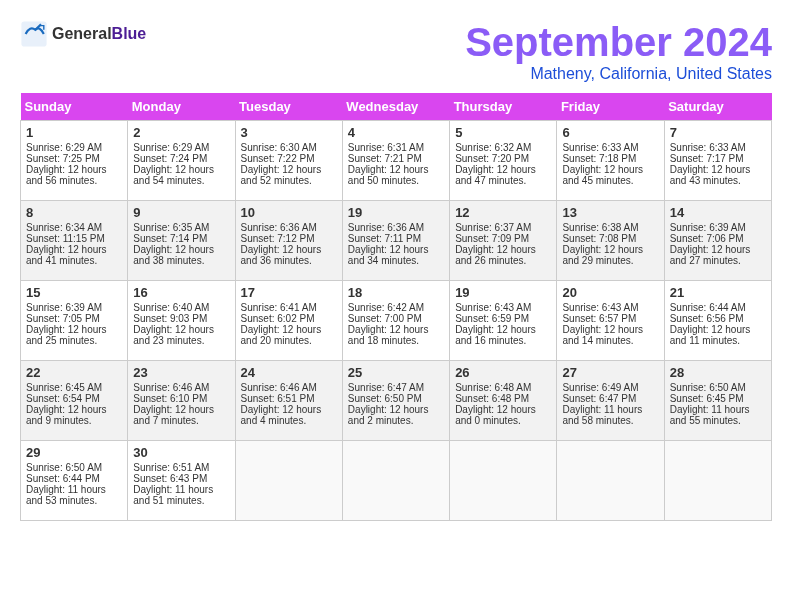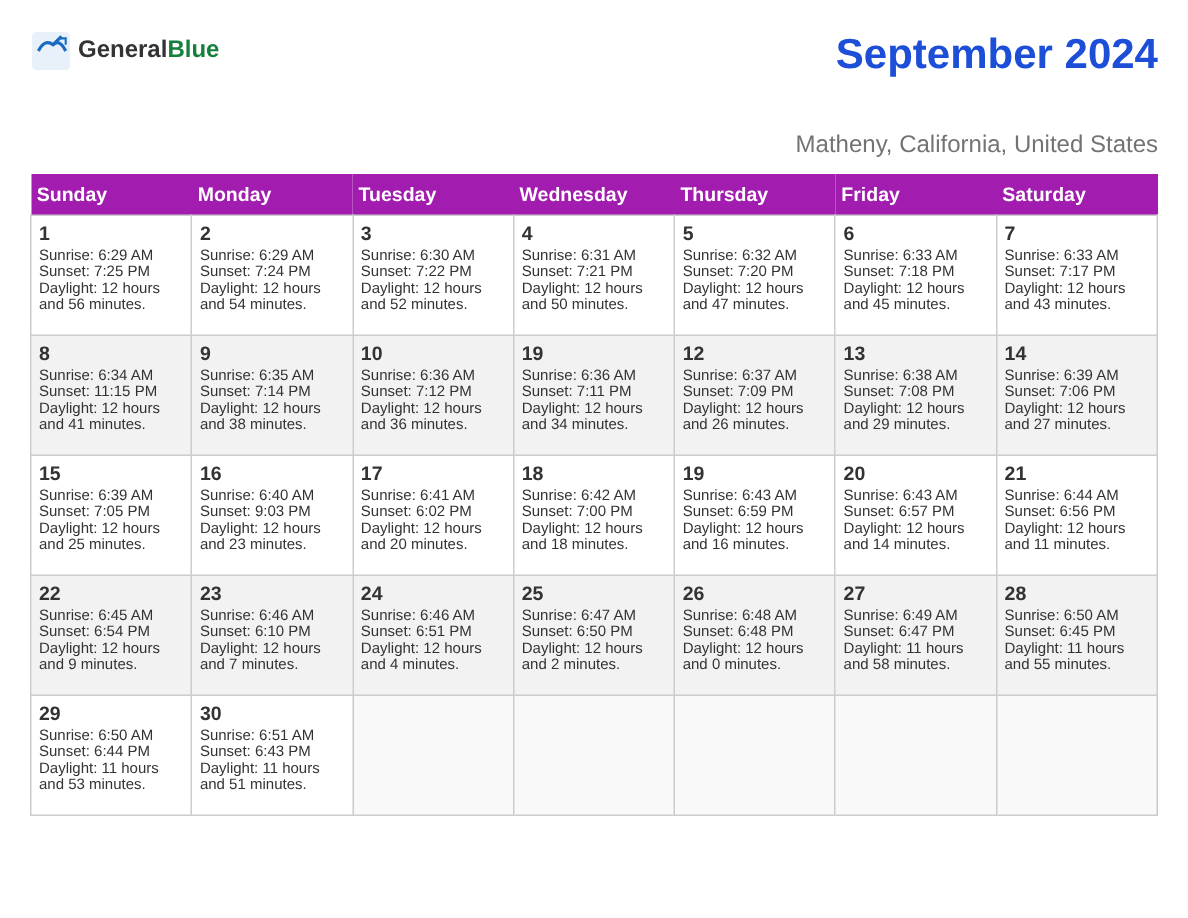--- a/index.html
+++ b/index.html
@@ -22,36 +22,35 @@
       gap: 4px;
     }
     .logo-icon {
       width: 28px;
       height: 28px;
     }
     .title-area {
       text-align: right;
     }
     .month-title {
-      font-size: 28px;
+      font-size: 40px;
       font-weight: bold;
-      color: #1d4ed8;
+      color: #8b5cf6;
     }
     .location {
       font-size: 16px;
-      color: #737373;
-      margin-top: 36px;
+      color: #1d4ed8;
     }
     table {
       width: 100%;
       border-collapse: collapse;
       table-layout: fixed;
     }
     th {
-      background-color: #a21caf;
+      background-color: #d946ef;
       color: white;
       padding: 6px 4px;
       text-align: left;
       font-size: 13px;
       font-weight: bold;
     }
     td {
       border: 1px solid #ccc;
       vertical-align: top;
       padding: 4px 5px;
@@ -82,21 +81,21 @@
 <div>
   <div class="header-area">
     <div class="logo">
       <svg class="logo-icon" viewBox="0 0 40 40" xmlns="http://www.w3.org/2000/svg">
         <rect x="2" y="2" width="36" height="36" rx="4" fill="#e8f0fa"></rect>
         <path d="M8 20 Q14 8 22 14 Q28 8 34 20" stroke="#1a6bbf" stroke-width="3" fill="none"></path>
         <path d="M22 14 L30 6" stroke="#1a6bbf" stroke-width="3"></path>
         <path d="M28 8 L34 8 L34 14" stroke="#1a6bbf" stroke-width="2" fill="none"></path>
       </svg>
       <div>
-        <div style="font-size:16px;font-weight:bold;color:#333;">General<span style="color:#15803d;margin-top:40px;">Blue</span></div>
+        <div style="font-size:16px;font-weight:bold;color:#333;">General<span style="color:#4c1d95;margin-top:40px;">Blue</span></div>
       </div>
     </div>
     <div class="title-area">
       <div class="month-title">September 2024</div>
       <div class="location">Matheny, California, United States</div>
     </div>
   </div>
 
   <table>
     <thead>

